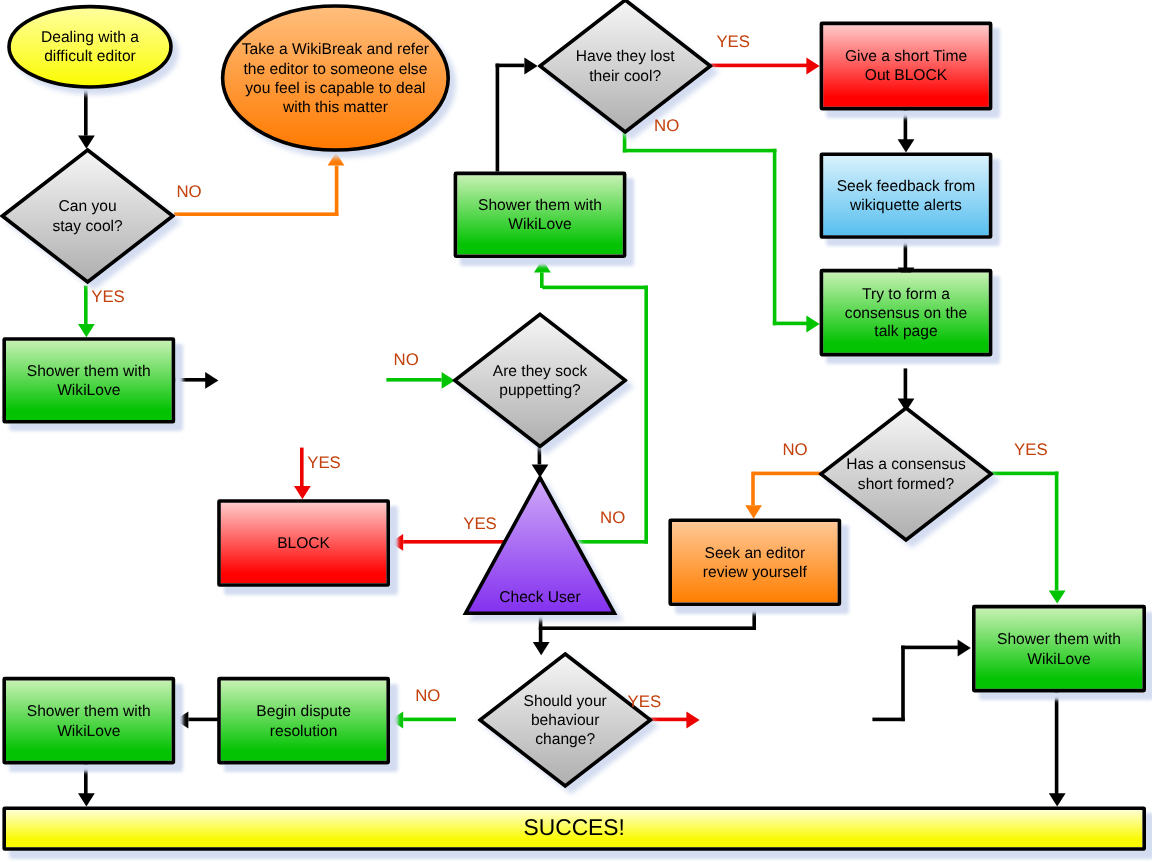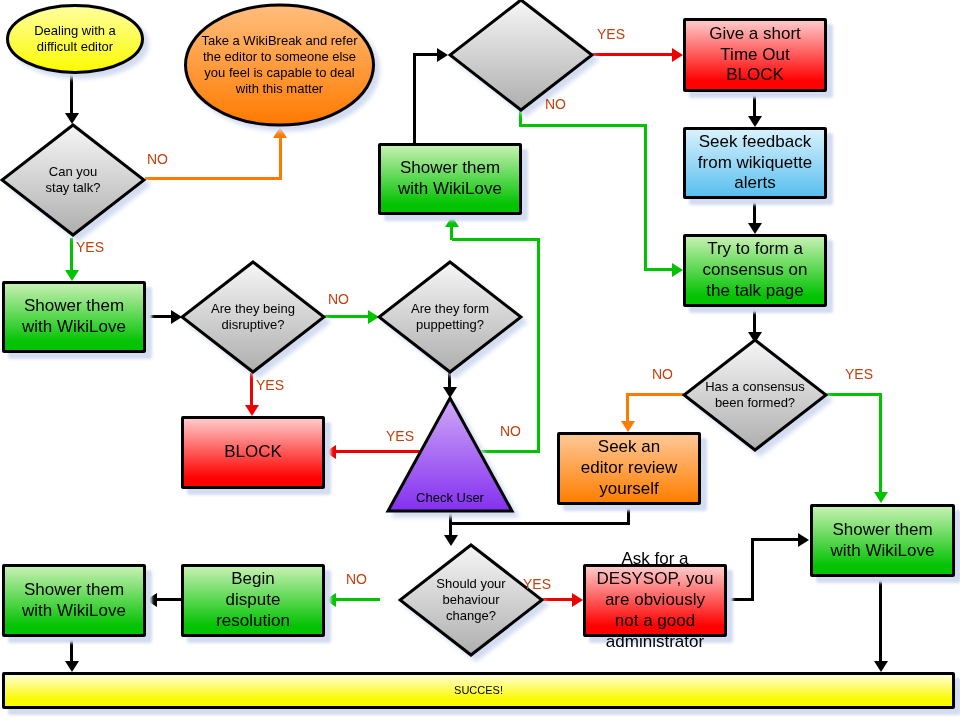--- a/index.html
+++ b/index.html
@@ -7,21 +7,21 @@
           font-family:"Liberation Sans",sans-serif;color:#000;}
   
   .node{position:absolute;}
   .rect{border:3px solid #000;border-radius:2px;box-shadow:6px 6px 3px #d3dcf0;
         display:flex;align-items:center;justify-content:center;text-align:center;box-sizing:border-box;}
   .g{background:linear-gradient(#c6f1b2,#03c303 88%);}
   .r{background:linear-gradient(#ffc9c9,#ff0101 88%);}
   .b{background:linear-gradient(#d8f1fd,#58bfef);justify-content:flex-end;}
   .o{background:linear-gradient(#ffc795,#ff7e00);}
   .ybar{background:linear-gradient(#ffffd2,#fafa00 80%);}
-  .lbl{font-size:17px;line-height:1.22;padding:1px 2px;}
+  .lbl{font-size:13px;line-height:1.22;padding:1px 2px;}
   .shape{position:absolute;left:0;top:0;width:100%;height:100%;filter:drop-shadow(5px 5px 2px #d3dcf0);}
   .shape polygon,.shape ellipse{stroke:#000;stroke-width:3;}
   .cl{position:absolute;left:50%;top:50%;transform:translate(-50%,-50%);
       text-align:center;font-size:13px;line-height:1.22;z-index:2;}
   .tl{position:absolute;left:0;right:0;bottom:9px;text-align:center;font-size:13px;z-index:2;}
   
   .ln{position:absolute;background:var(--c);}
   .ar{position:absolute;width:0;height:0;}
   .ar-r{border-top:7px solid transparent;border-bottom:7px solid transparent;border-left:11px solid var(--c);}
   .ar-l{border-top:7px solid transparent;border-bottom:7px solid transparent;border-right:11px solid var(--c);}
@@ -166,39 +166,33 @@
     <svg class="shape" viewBox="0 0 140 72">
       <ellipse cx="70" cy="36" rx="67.5" ry="33.5" fill="url(#gYellow)"></ellipse>
     </svg>
     <div class="cl" style="width:104px">Dealing with a difficult editor</div>
   </div>
 
   <div class="node" style="left:0px;top:123px;width:146px;height:114px">
     <svg class="shape" viewBox="0 0 146 114">
       <polygon points="73,2 144,57 73,112 2,57" fill="url(#gGray)"></polygon>
     </svg>
-    <div class="cl" style="width:68px">Can you stay talk?</div>
+    <div class="cl" style="width:68px">Can you stay cool?</div>
   </div>
 
   <div class="node rect g" style="left:2px;top:281px;width:144px;height:72px">
     <div class="lbl" style="width:116px">Shower them with WikiLove</div>
   </div>
 
-  <div class="node" style="left:180px;top:260px;width:146px;height:114px">
-    <svg class="shape" viewBox="0 0 146 114">
-      <polygon points="73,2 144,57 73,112 2,57" fill="url(#gGray)"></polygon>
-    </svg>
-    <div class="cl" style="width:100px">Are they being disruptive?</div>
-  </div>
 
   <div class="node" style="left:377px;top:260px;width:146px;height:114px">
     <svg class="shape" viewBox="0 0 146 114">
       <polygon points="73,2 144,57 73,112 2,57" fill="url(#gGray)"></polygon>
     </svg>
-    <div class="cl" style="width:100px">Are they form puppetting?</div>
+    <div class="cl" style="width:100px">Are they sock puppetting?</div>
   </div>
 
   <div class="node rect r" style="left:181px;top:416px;width:144px;height:73px">
     <div class="lbl">BLOCK</div>
   </div>
 
   <div class="node" style="left:385px;top:394px;width:130px;height:120px">
     <svg class="shape" viewBox="0 0 130 120">
       <polygon points="65,4 127,117 3,117" fill="url(#gPurple)"></polygon>
     </svg>
@@ -206,65 +200,63 @@
   </div>
 
   <div class="node rect g" style="left:378px;top:143px;width:144px;height:72px">
     <div class="lbl" style="width:116px">Shower them with WikiLove</div>
   </div>
 
   <div class="node" style="left:448px;top:-2px;width:146px;height:114px">
     <svg class="shape" viewBox="0 0 146 114">
       <polygon points="73,2 144,57 73,112 2,57" fill="url(#gGray)"></polygon>
     </svg>
+    <div class="cl" style="width:104px">Have they lost their cool?</div>
   </div>
 
   <div class="node rect r" style="left:683px;top:18px;width:144px;height:74px">
     <div class="lbl" style="width:118px">Give a short Time Out BLOCK</div>
   </div>
 
   <div class="node rect b" style="left:683px;top:127px;width:144px;height:72px">
     <div class="lbl" style="width:134px">Seek feedback from wikiquette alerts</div>
   </div>
 
-  <div class="node rect g" style="left:683px;top:234px;width:144px;height:73px">
+  <div class="node rect g" style="left:683px;top:224px;width:144px;height:73px">
     <div class="lbl" style="width:112px">Try to form a consensus on the talk page</div>
   </div>
 
   <div class="node" style="left:682px;top:338px;width:146px;height:114px">
     <svg class="shape" viewBox="0 0 146 114">
       <polygon points="73,2 144,57 73,112 2,57" fill="url(#gGray)"></polygon>
     </svg>
-    <div class="cl" style="width:108px">Has a consensus been formed?</div>
+    <div class="cl" style="width:108px">Has a consensus short formed?</div>
   </div>
 
   <div class="node rect o" style="left:557px;top:432px;width:144px;height:73px">
     <div class="lbl" style="width:104px">Seek an editor review yourself</div>
   </div>
 
   <div class="node" style="left:398px;top:543px;width:146px;height:114px">
     <svg class="shape" viewBox="0 0 146 114">
       <polygon points="73,2 144,57 73,112 2,57" fill="url(#gGray)"></polygon>
     </svg>
     <div class="cl" style="width:100px">Should your behaviour change?</div>
   </div>
 
-  <div class="node rect r" style="left:583px;top:564px;width:144px;height:73px">
-    <div class="lbl" style="width:122px">Ask for a DESYSOP, you are obviously not a good administrator</div>
-  </div>
 
   <div class="node rect g" style="left:181px;top:564px;width:144px;height:73px">
     <div class="lbl" style="width:96px">Begin dispute resolution</div>
   </div>
 
   <div class="node rect g" style="left:2px;top:564px;width:144px;height:73px">
     <div class="lbl" style="width:116px">Shower them with WikiLove</div>
   </div>
 
   <div class="node rect g" style="left:810px;top:504px;width:145px;height:73px">
     <div class="lbl" style="width:118px">Shower them with WikiLove</div>
   </div>
 
   <div class="node rect ybar" style="left:2px;top:672px;width:953px;height:37px">
-    <div class="lbl" style="font-size:11px">SUCCES!</div>
+    <div class="lbl" style="font-size:19px">SUCCES!</div>
   </div>
 
 </div>
 
 </body></html>

